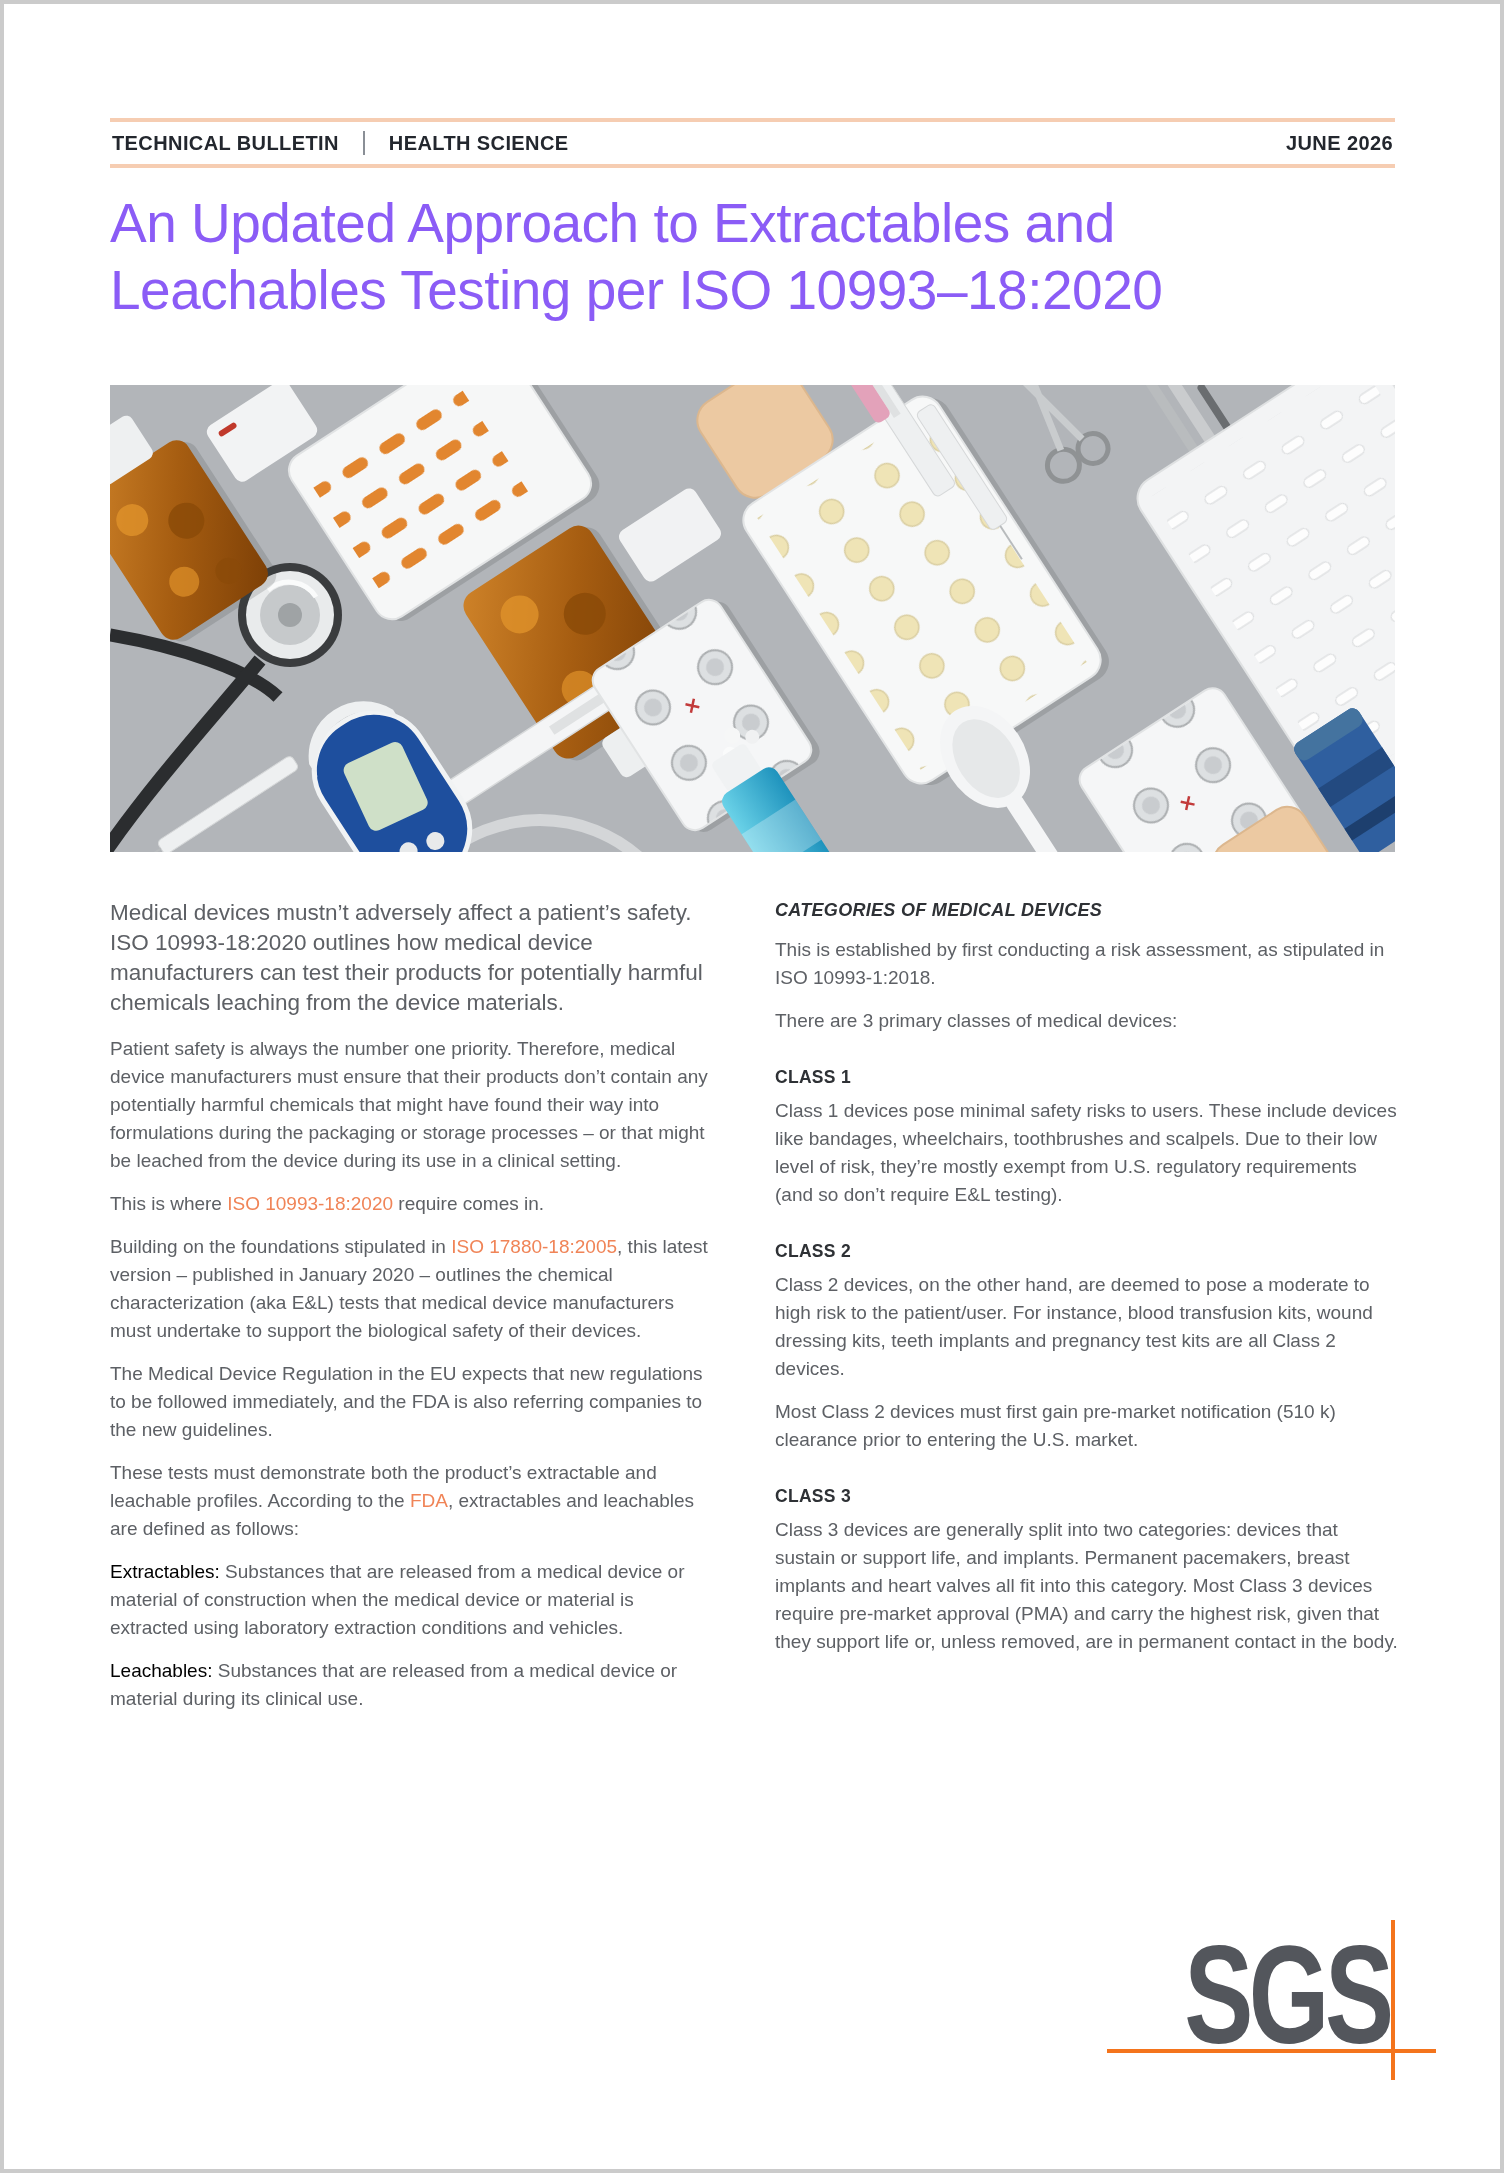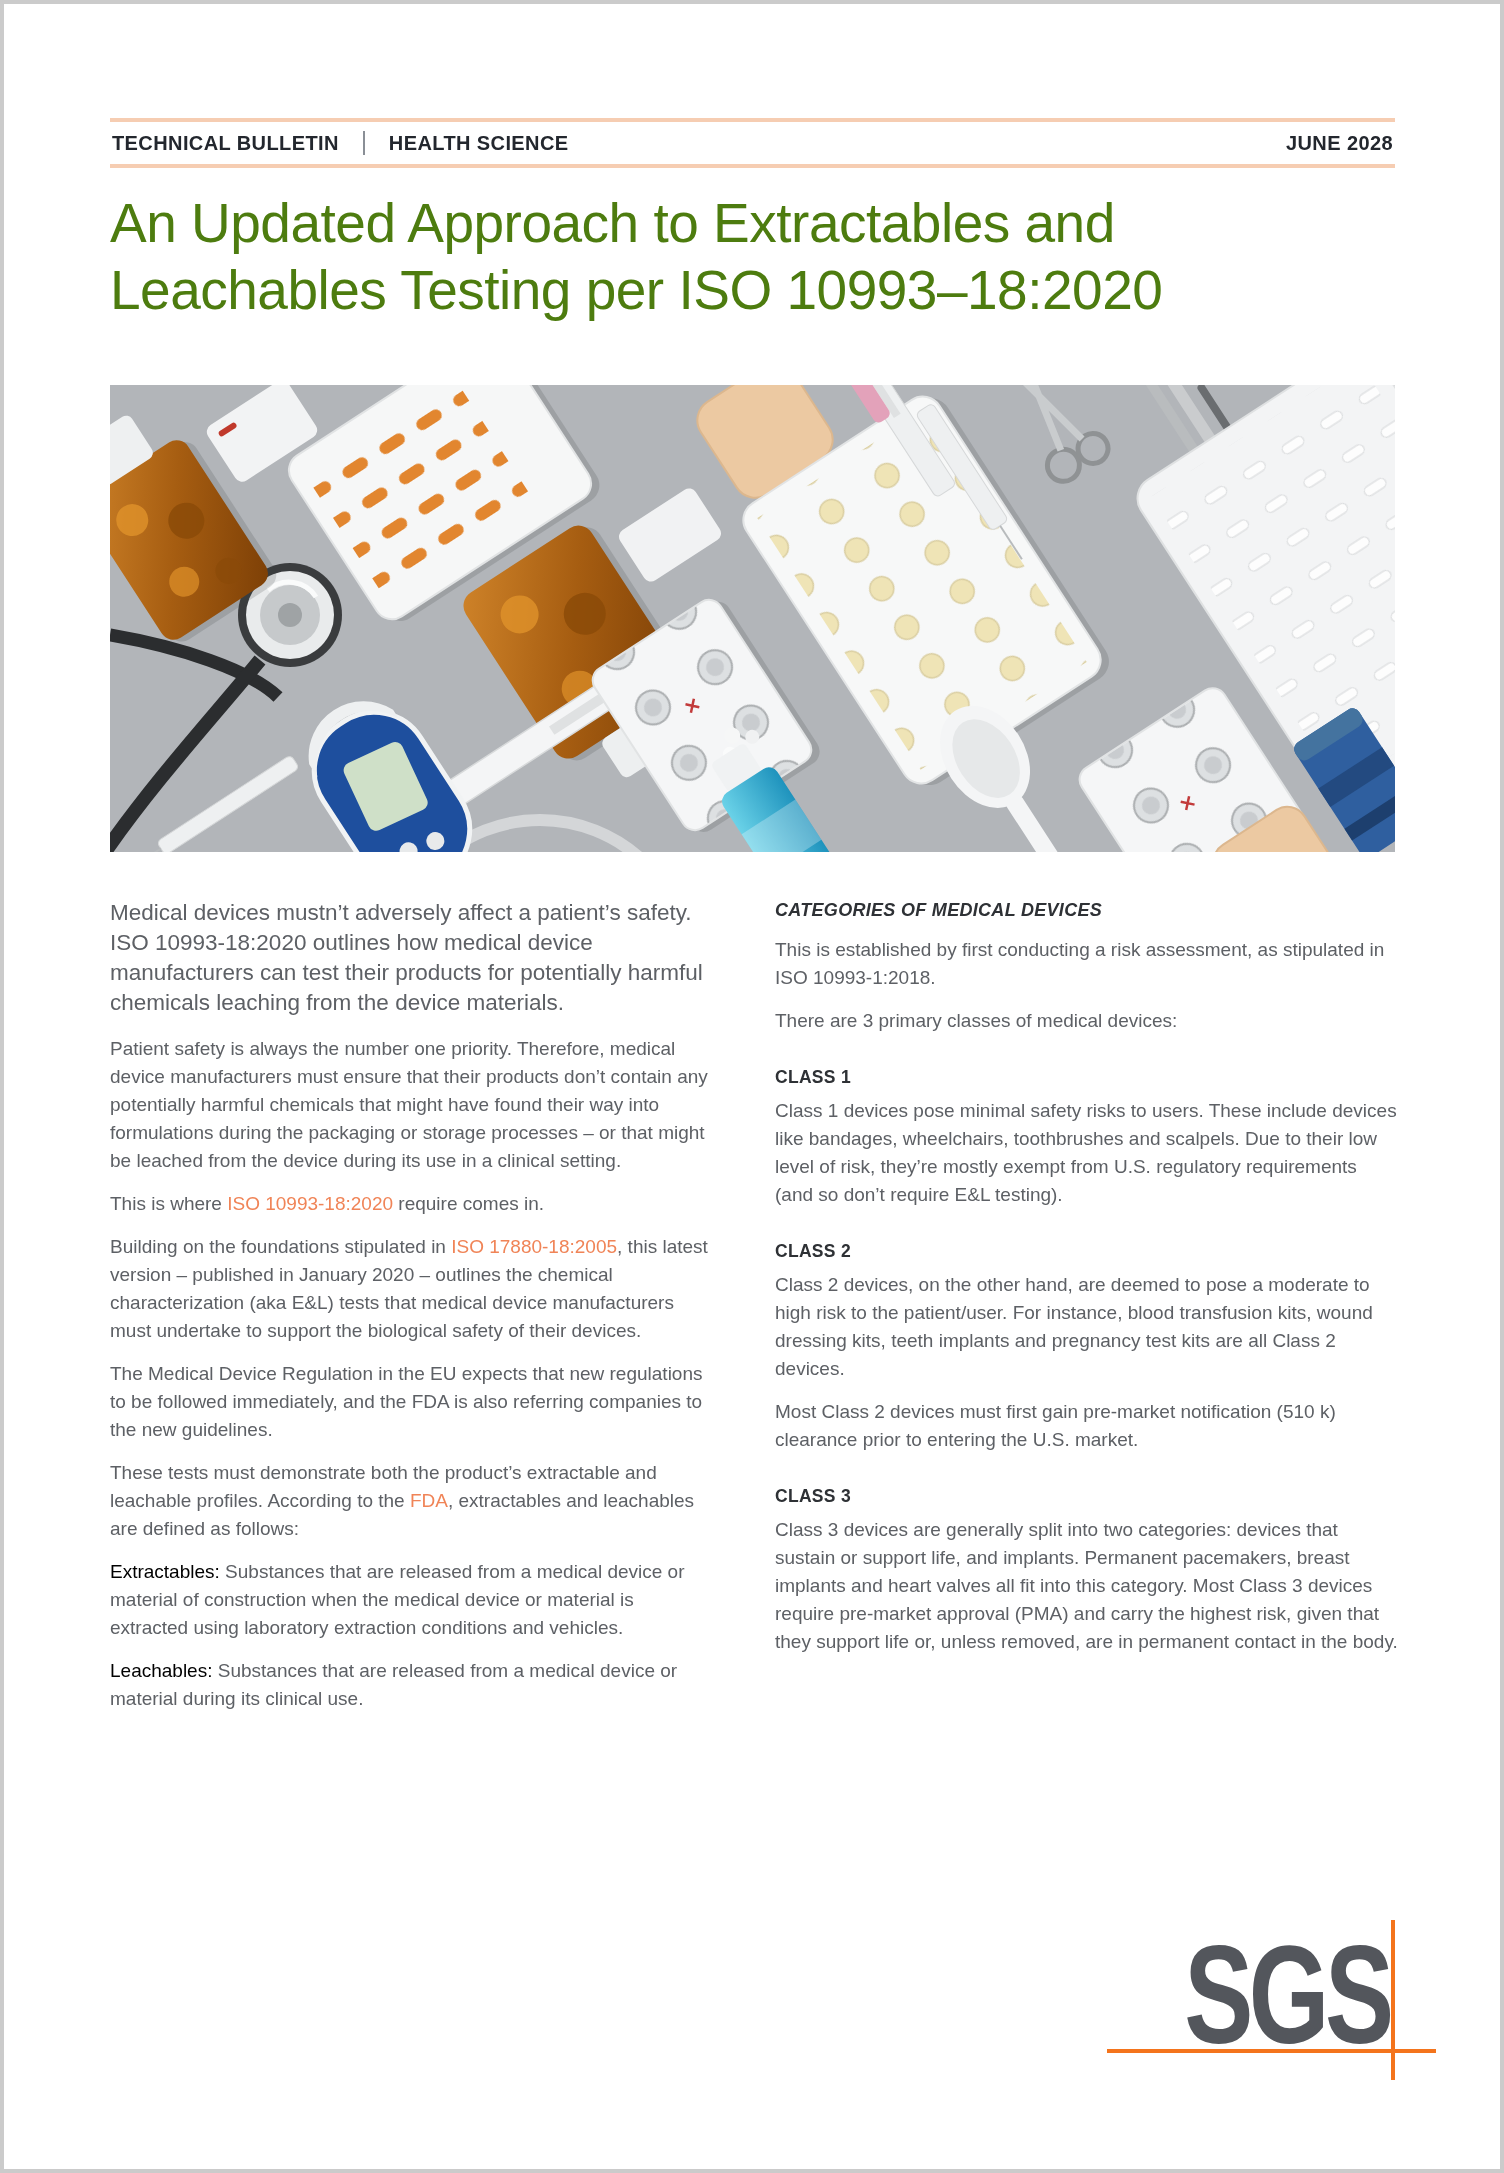--- a/index.html
+++ b/index.html
@@ -13,21 +13,21 @@
   .masthead{position:absolute;left:106px;top:114px;width:1285px;}
   .rule{height:4px;background:#f6cdb2;}
   .masthead-row{display:flex;justify-content:space-between;align-items:center;padding:9px 2px;}
   .masthead-left{display:flex;align-items:center;gap:24px;}
   .masthead-row span{font-size:20px;font-weight:bold;color:#23272e;letter-spacing:.4px;}
   .vdiv{width:0;height:24px;border-left:2px solid #8a8f96;}
 
   
   h1.title{
     position:absolute;left:106px;top:186px;width:1340px;margin:0;
-    font-size:55px;line-height:67px;font-weight:400;letter-spacing:-.5px;color:#4d7c0f;
+    font-size:55px;line-height:67px;font-weight:400;letter-spacing:-.5px;color:#8b5cf6;
   }
 
   
   .hero{position:absolute;left:106px;top:381px;width:1285px;height:467px;overflow:hidden;}
   .hero svg{display:block;}
 
   
   .col{position:absolute;top:894px;color:#5d6065;}
   .col-left{left:106px;width:600px;}
   .col-right{left:771px;width:624px;}
@@ -53,21 +53,21 @@
 <div class="page">
 
   <header class="masthead">
     <div class="rule"></div>
     <div class="masthead-row">
       <div class="masthead-left">
         <span>TECHNICAL BULLETIN</span>
         <span class="vdiv"></span>
         <span>HEALTH SCIENCE</span>
       </div>
-      <span>JUNE 2028</span>
+      <span>JUNE 2026</span>
     </div>
     <div class="rule"></div>
   </header>
 
   <h1 class="title"><span>An Updated Approach to Extractables and</span><br><span>Leachables Testing per ISO 10993–18:2020</span></h1>
 
   <div class="hero">
     <svg viewBox="0 0 1285 467" width="1285" height="467" role="img">
       <defs>
         <linearGradient id="amber" x1="0" y1="0" x2="1" y2="1">

